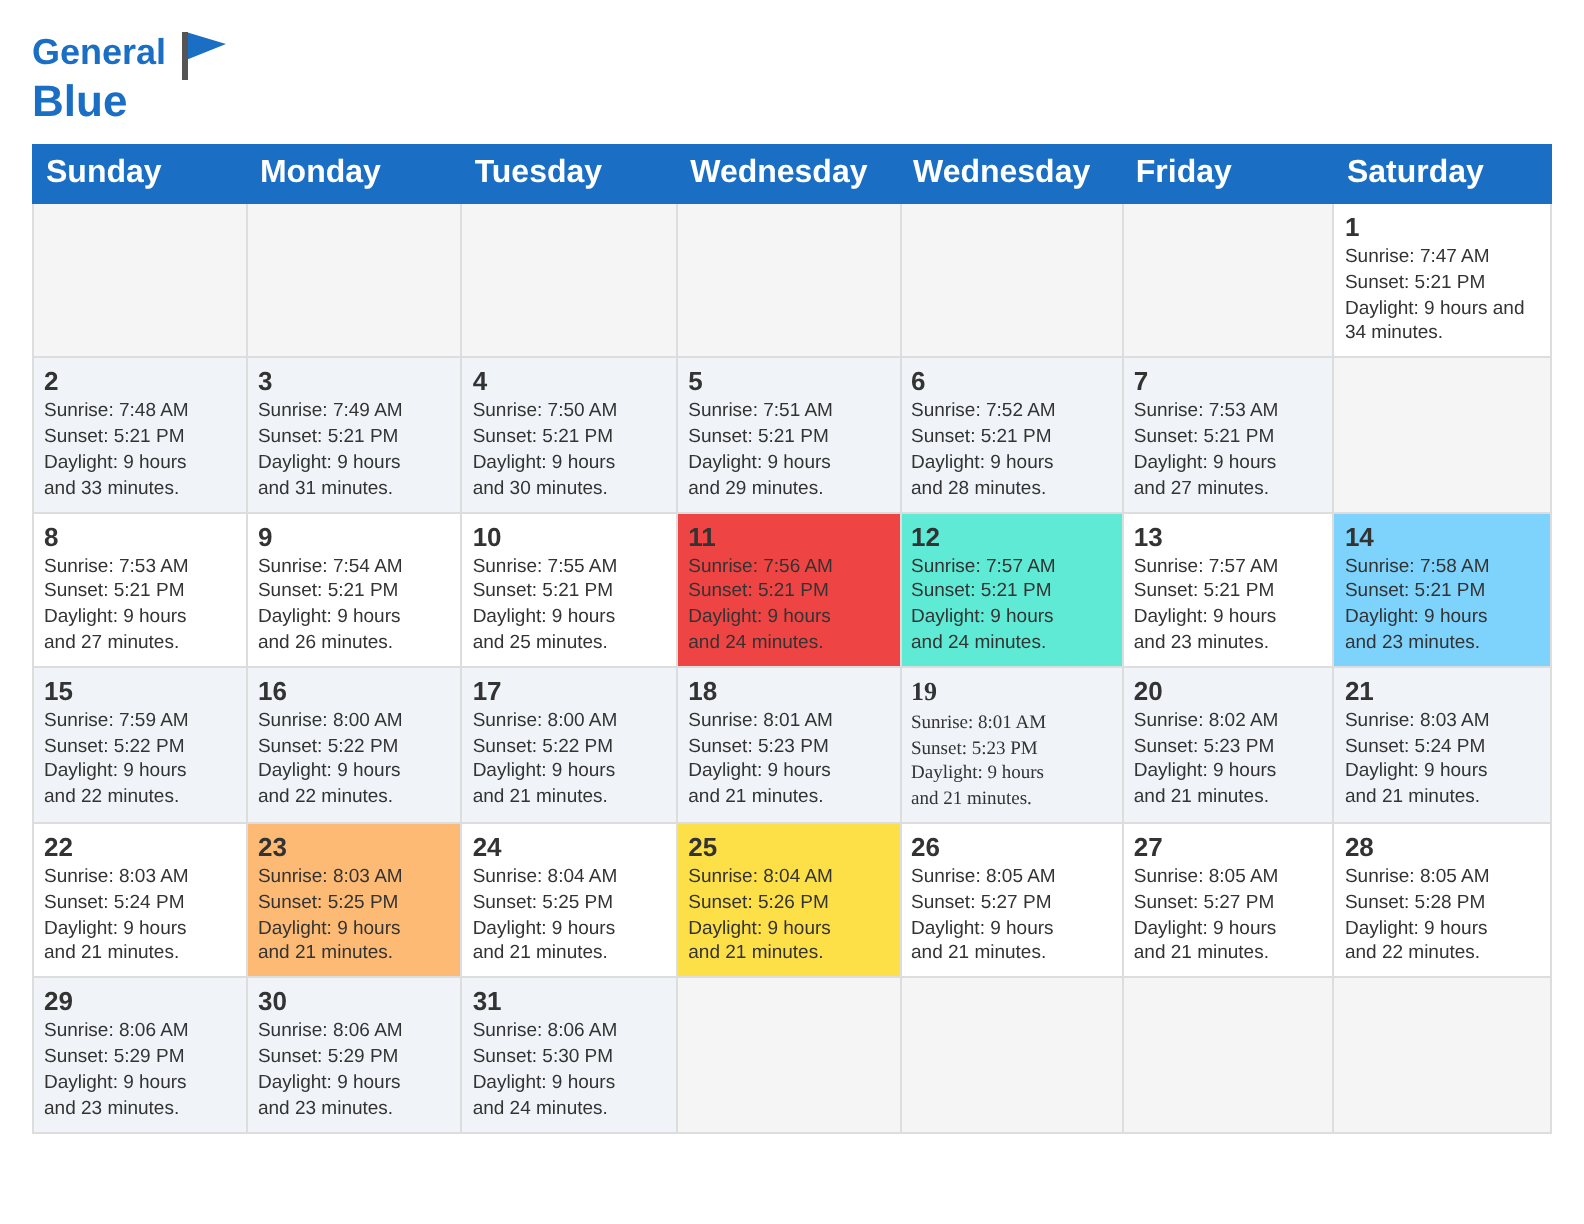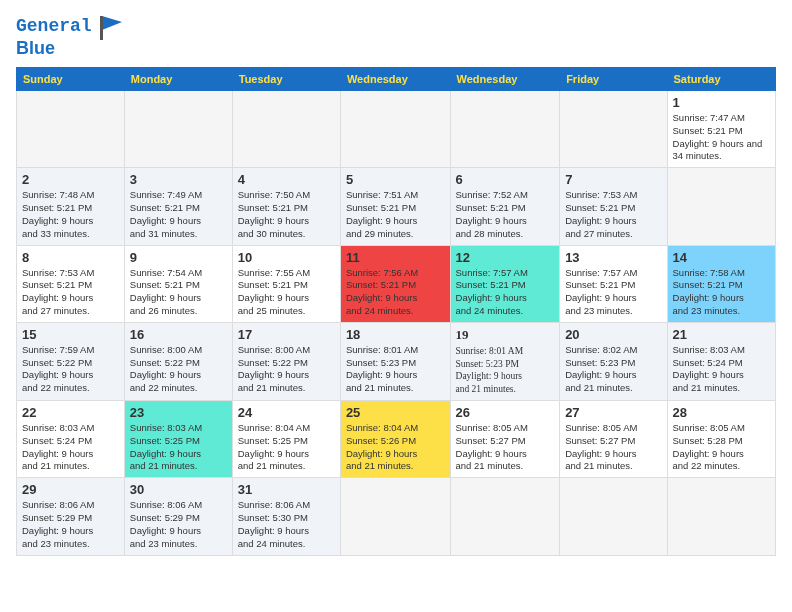--- a/index.html
+++ b/index.html
@@ -23,21 +23,20 @@
     }
     .logo {
       display: flex;
       align-items: center;
     }
     .logo-text {
       font-size: 18px;
       font-weight: bold;
       color: #333;
       line-height: 1.1;
-      font-family: Liberation Mono, monospace;
     }
     .logo-text span {
       color: #1a6fc4;
     }
     .logo-icon {
       width: 30px;
       height: 30px;
       margin-left: 2px;
     }
     .title-block {
@@ -52,24 +51,24 @@
       font-size: 13px;
       color: #555;
     }
     table {
       width: 100%;
       border-collapse: collapse;
       font-size: 10px;
     }
     thead th {
       background-color: #1a6fc4;
-      color: #fde047;
+      color: #ffffff;
       text-align: left;
       padding: 5px 6px;
-      font-size: 11px;
+      font-size: 16px;
       font-weight: bold;
       border: 1px solid #1a6fc4;
     }
     tbody tr {
       background: #fff;
     }
     tbody tr:nth-child(odd) {
       background: #f5f5f5;
     }
     tbody td {
@@ -105,21 +104,21 @@
         <div style="display:flex;align-items:center;">
           <span class="logo-text">
             <span style="color:#1a6fc4;">General</span>
           </span>
 
           <svg class="logo-icon" viewBox="0 0 30 30" width="28" height="28">
             <polygon points="8,4 28,10 8,18" fill="#1a6fc4"></polygon>
             <rect x="6" y="4" width="3" height="24" fill="#555"></rect>
           </svg>
         </div>
-        <div style="color:#1a6fc4;font-size:18px;font-weight:bold;margin-top:-4px;">Blue</div>
+        <div style="color:#1a6fc4;font-size:22px;font-weight:bold;margin-top:-4px;">Blue</div>
       </div>
     </div>
     <div class="title-block">
       <div class="month-title"></div>
       <div class="location"></div>
     </div>
   </div>
 
   <table>
     <thead>
@@ -296,21 +295,21 @@
       </td>
         </tr>
         <tr style="background: rgb(255, 255, 255);">
           <td style="background: rgb(255, 255, 255); margin-left: 14px;">
         <span class="day-num">22</span>
         <span class="cell-line">Sunrise: 8:03 AM</span>
         <span class="cell-line">Sunset: 5:24 PM</span>
         <span class="cell-line">Daylight: 9 hours</span>
         <span class="cell-line">and 21 minutes.</span>
       </td>
-          <td style="background: #5eead4;">
+          <td style="background: #fdba74;">
         <span class="day-num">23</span>
         <span class="cell-line">Sunrise: 8:03 AM</span>
         <span class="cell-line">Sunset: 5:25 PM</span>
         <span class="cell-line">Daylight: 9 hours</span>
         <span class="cell-line">and 21 minutes.</span>
       </td>
           <td style="background: rgb(255, 255, 255);">
         <span class="day-num">24</span>
         <span class="cell-line">Sunrise: 8:04 AM</span>
         <span class="cell-line">Sunset: 5:25 PM</span>

